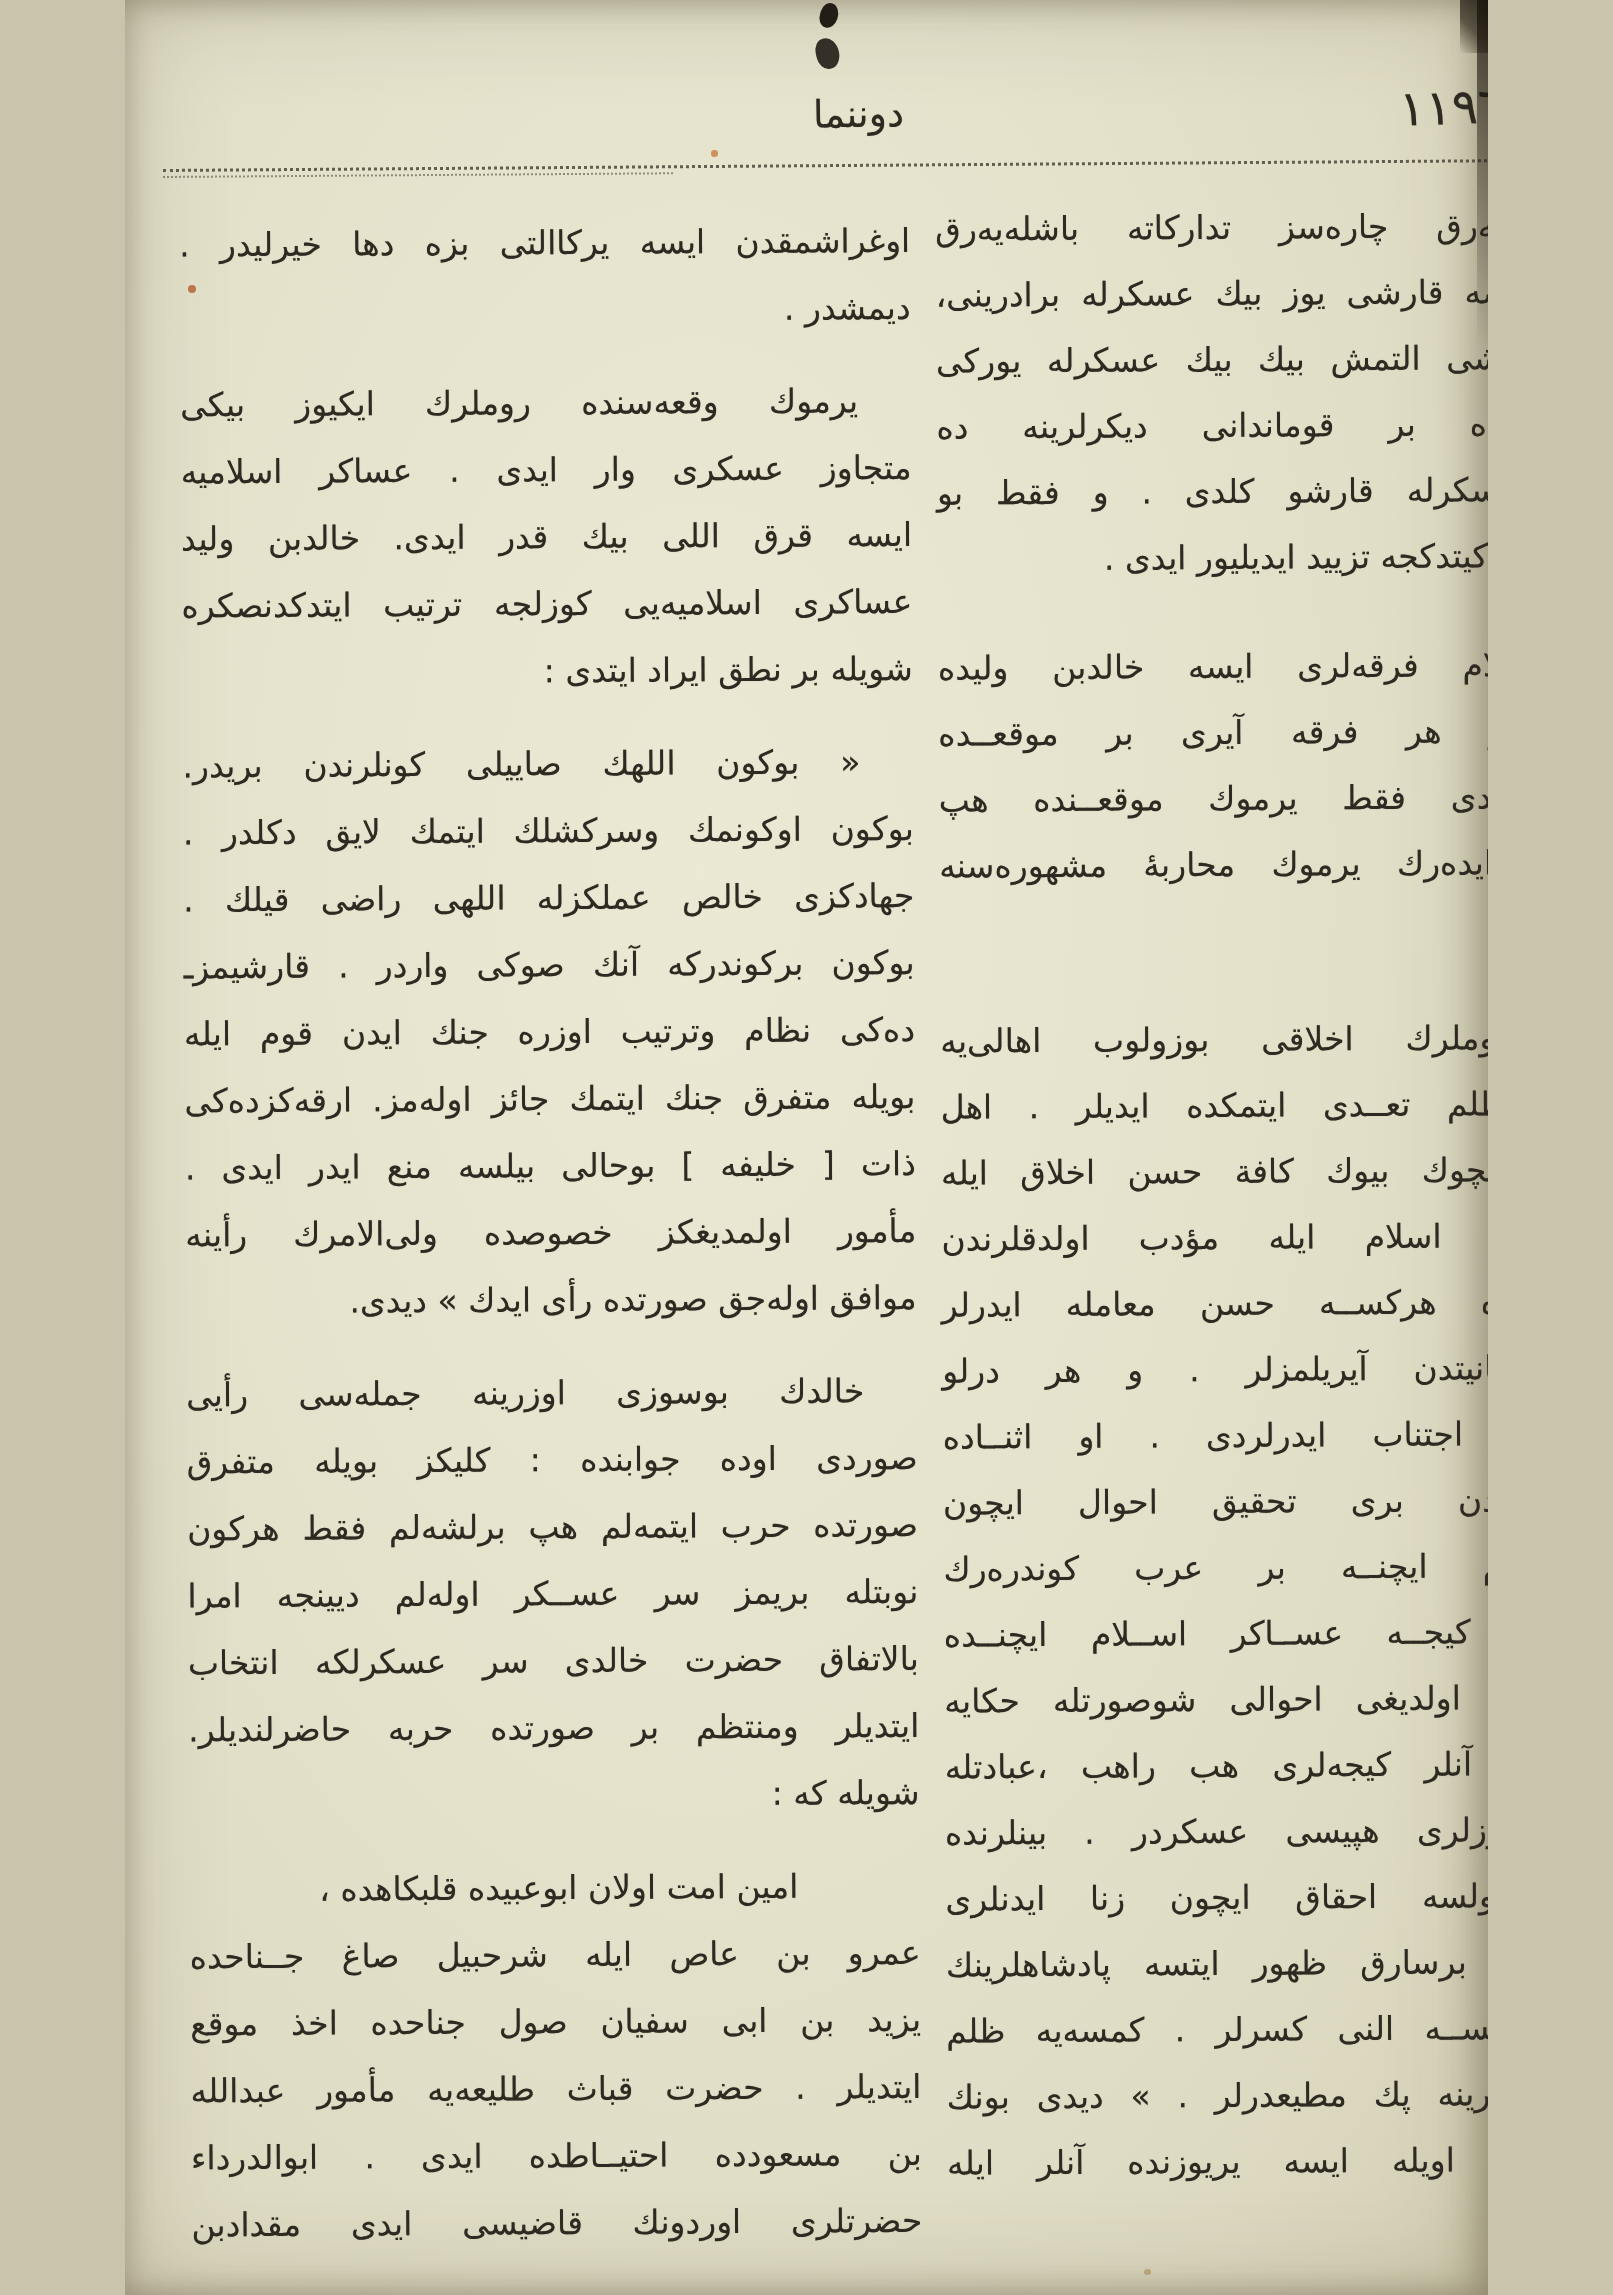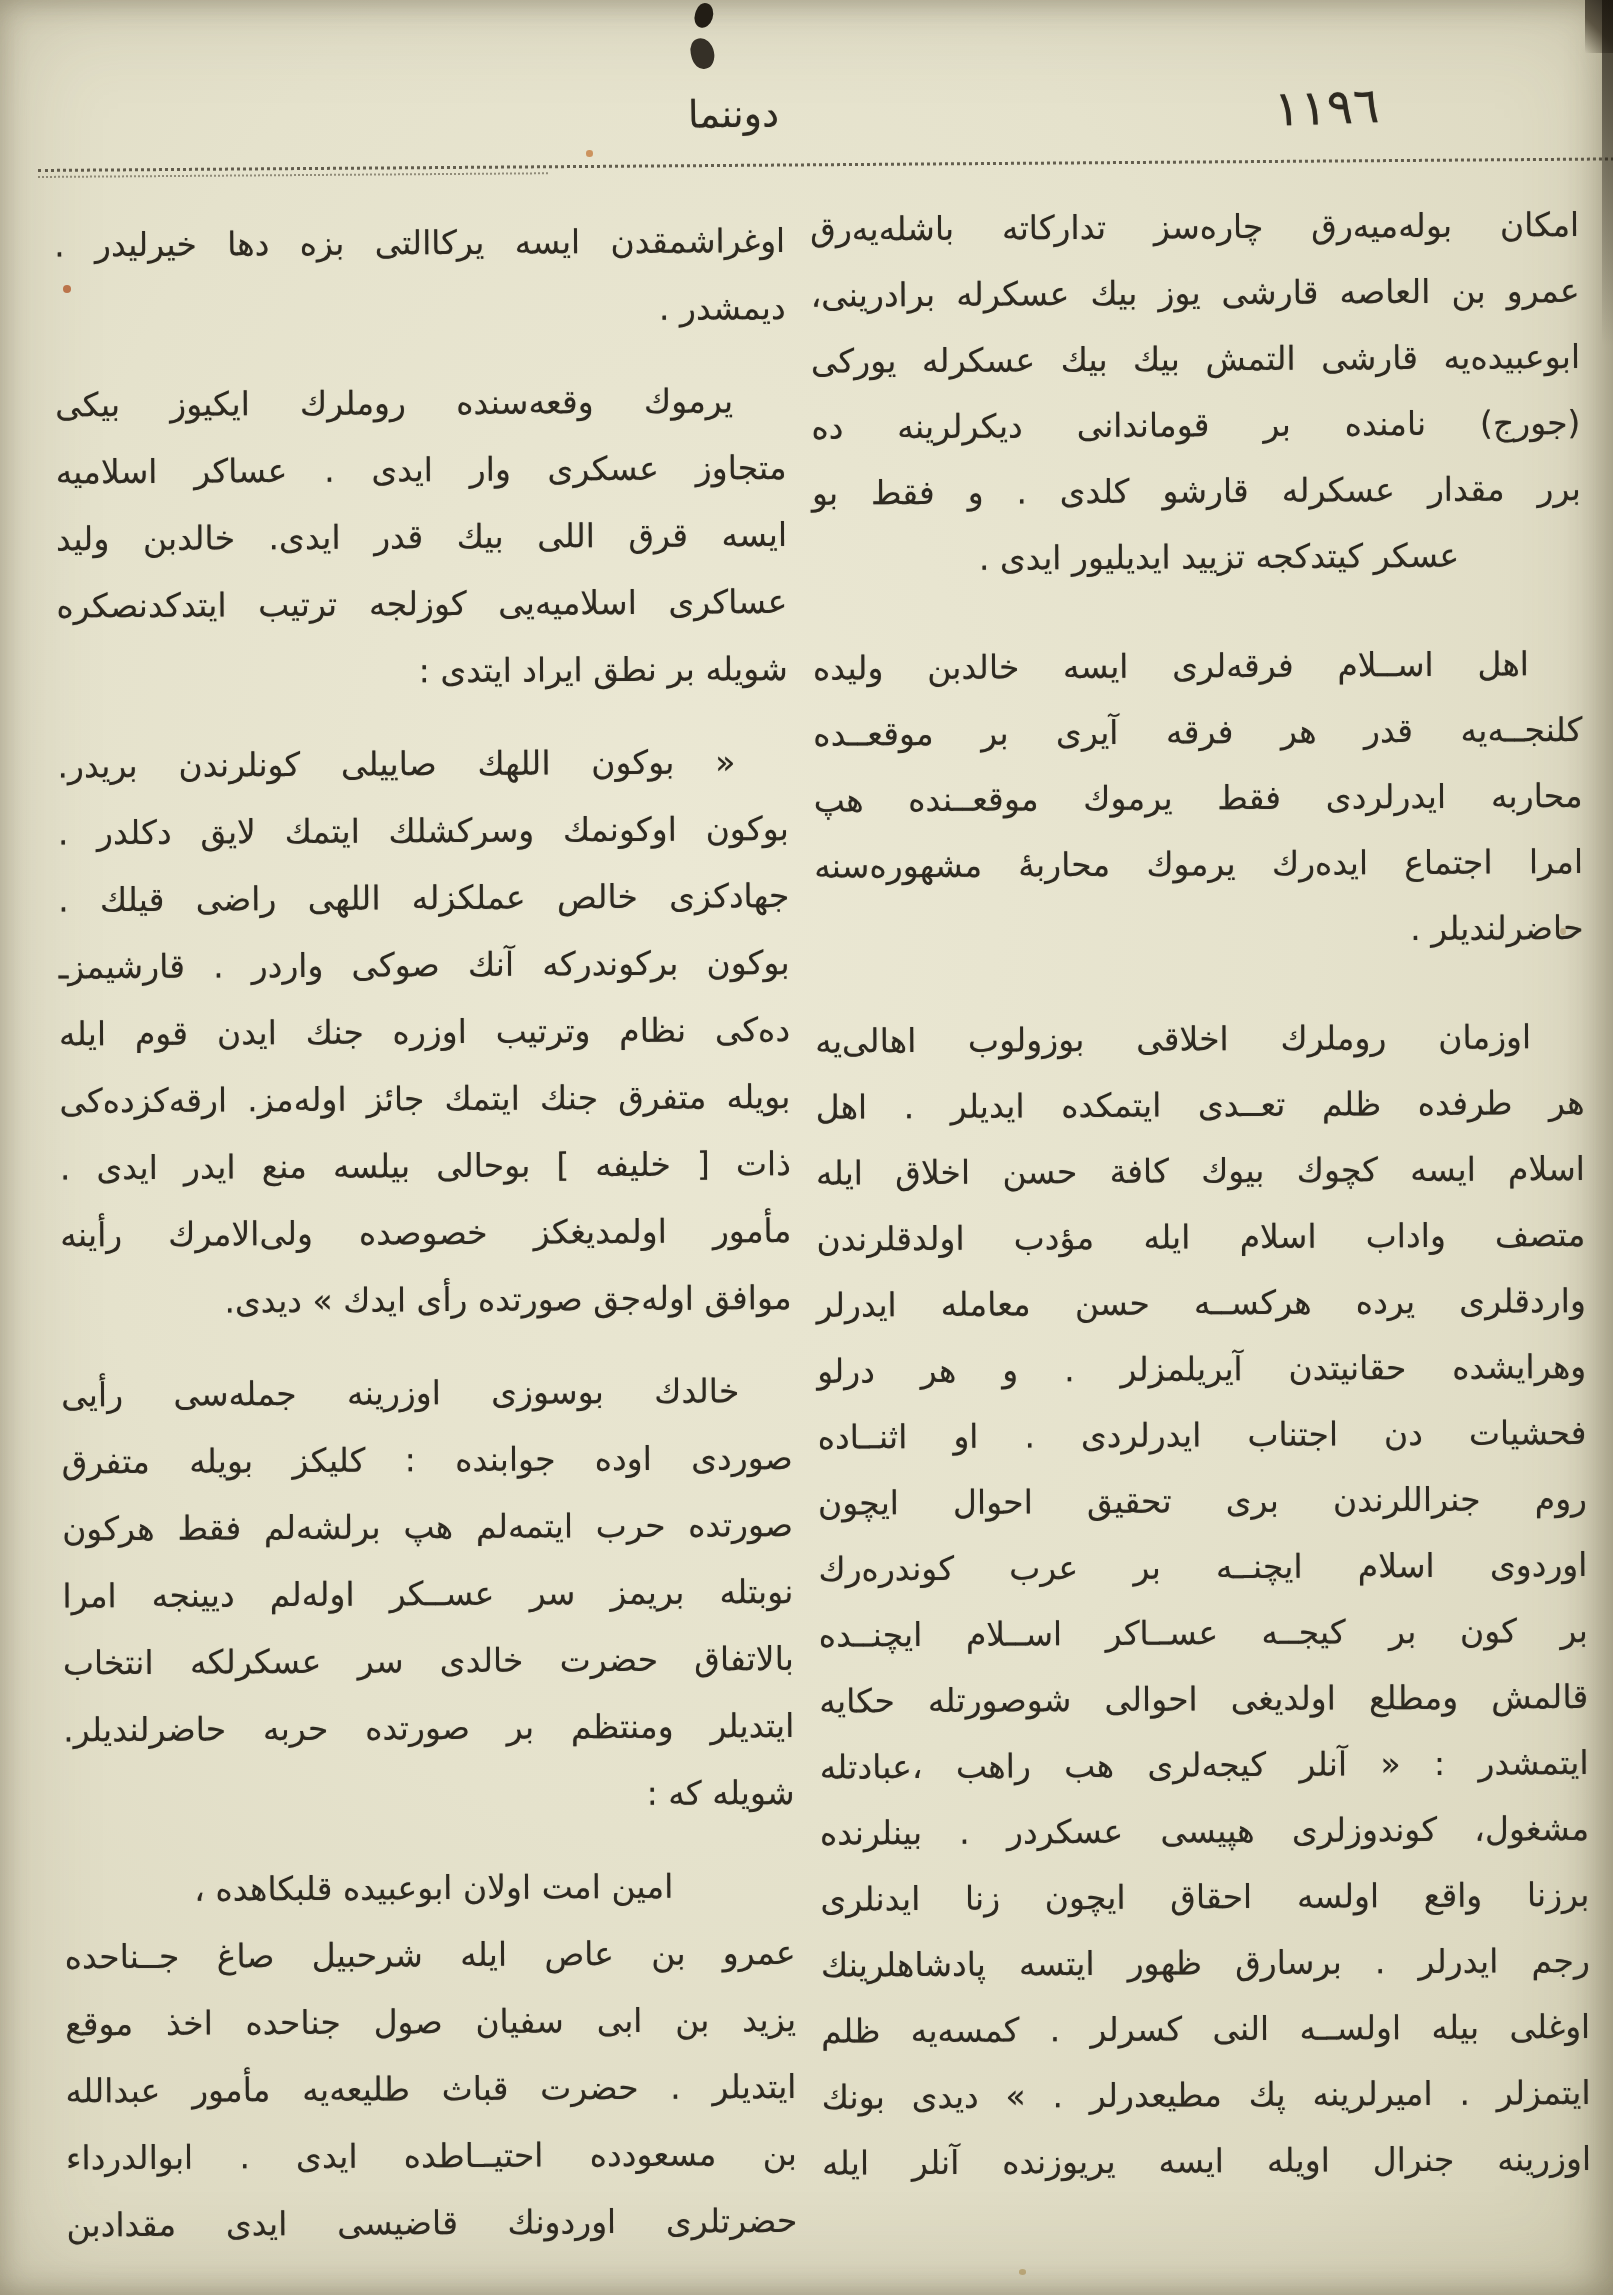--- a/index.html
+++ b/index.html
@@ -3,21 +3,21 @@
 <meta charset="utf-8">
 <style>
   :root{
     --paper:#e5e2cb;
     --ink:#2e2a21;
   }
   html,body{margin:0;padding:0;}
   body{font-family:"DejaVu Sans",sans-serif;background:#c9c5ac;}
   #page{
     position:relative;
-    width:1613px;height:2295px;
+    width:1363px;height:2295px;
     margin:0 auto;
     background:
       radial-gradient(ellipse at 42% 38%, #ebe8d4 0%, #e5e2cc 48%, #ddd9c1 82%, #d3cfb4 100%);
     overflow:hidden;
     box-shadow:inset 0 0 99px rgba(90,80,50,.25), inset -15px 0 33px rgba(70,60,35,.28), inset 6.6px 0 25px rgba(90,80,55,.18);
     color:var(--ink);
   }
   
   .page-title{
     position:absolute;left:688px;top:92px;

